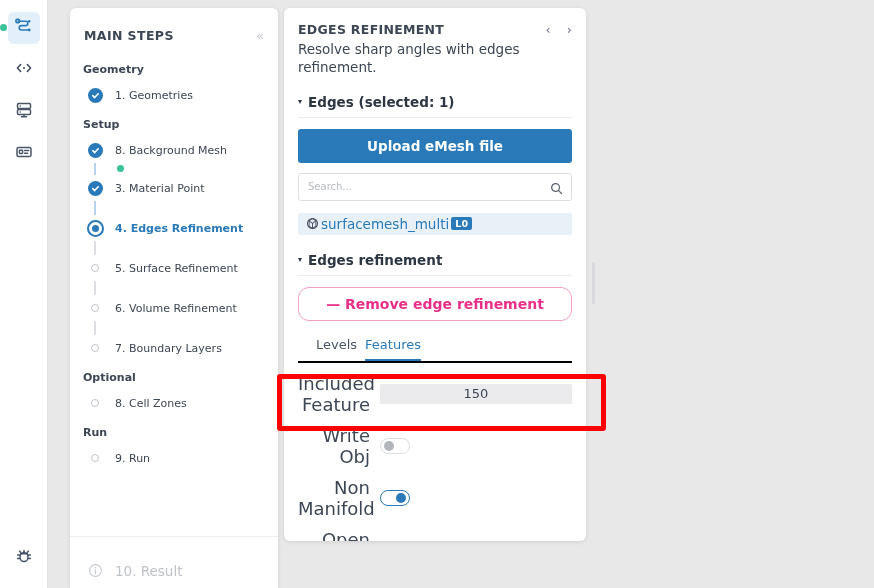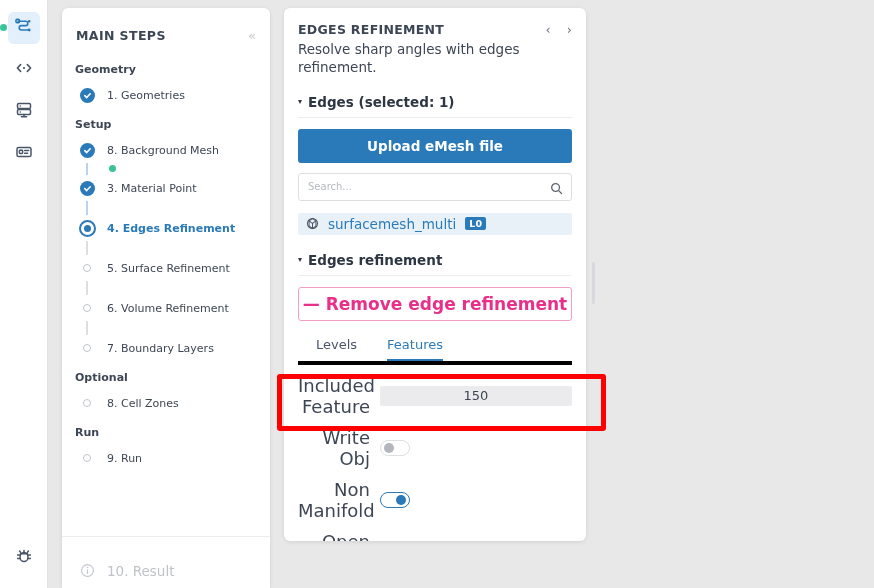--- a/index.html
+++ b/index.html
@@ -25,21 +25,21 @@
   }
   .rail-btn.active { background: #e3f0fb; color: #2a7ab9; }
   .rail-dot {
     position: absolute; left: -8px; top: 12px; width: 7px; height: 7px;
     border-radius: 50%; background: #3ac39a;
   }
   .rail-bottom { margin-top: auto; padding-bottom: 14px; }
 
   
   .steps-panel {
-    position: absolute; left: 62px; top: 8px; width: 208px; height: 580px;
+    position: absolute; left: 70px; top: 8px; width: 208px; height: 580px;
     background: #ffffff; border-radius: 6px 6px 0 0;
     box-shadow: 0 1px 4px rgba(0,0,0,.10);
     overflow: hidden;
     display: flex; flex-direction: column;
   }
   .steps-head {
     display: flex; align-items: center; justify-content: space-between;
     padding: 20px 14px 6px 14px;
   }
   .steps-title {
@@ -126,38 +126,38 @@
     border: 1px solid #dcdee1; border-radius: 3px; background: #fff;
   }
   .search-wrap input {
     width: 100%; height: 100%; border: 0; outline: none; background: transparent;
     padding: 0 26px 0 9px; font-family: inherit; font-size: 10px; color: #3d4654;
   }
   .search-wrap input::placeholder { color: #b6b9be; }
   .search-ic { position: absolute; right: 8px; top: 6px; color: #5d6470; }
 
   .list-item {
-    display: flex; align-items: center; gap: 9px;
+    display: flex; align-items: center; gap: 2px;
     margin-top: 12px; height: 22px; padding: 0 8px;
     background: #e9f1f8; border-radius: 2px; cursor: pointer;
   }
   .list-item .glyph { color: #4a5568; display:flex; }
   .list-item .name { font-size: 13.5px; color: #2a7ab9; }
   .badge {
     background: #2a7ab9; color: #fff; font-size: 9.5px; font-weight: 700;
     border-radius: 2px; padding: 1px 4px; letter-spacing: .3px;
   }
 
   .btn-danger {
     display: block; width: 100%; height: 34px; margin-top: 11px;
-    background: #fff; color: #e8308a; border: 1px solid #f0a0c8; border-radius: 3px;
-    font-family: inherit; font-size: 17px; font-weight: 700; cursor: pointer;
-  }
-
-  .tabs { display: flex; gap: 30px; margin-top: 16px; padding-left: 18px; border-bottom: 4px solid #000000; }
+    background: #fff; color: #e8308a; border: 1px solid #f0a0c8; border-radius: 11px;
+    font-family: inherit; font-size: 14px; font-weight: 700; cursor: pointer;
+  }
+
+  .tabs { display: flex; gap: 8px; margin-top: 16px; padding-left: 18px; border-bottom: 2px solid #000000; }
   .tab { font-size: 13px; color: #4a5568; padding-bottom: 7px; cursor: pointer; }
   .tab.active { color: #2a7ab9; border-bottom: 2px solid #2a7ab9; }
 
   .form-row { display: flex; align-items: center; margin-top: 10px; }
   .form-label {
     width: 82px; flex: 0 0 82px; text-align: right; padding-right: 10px;
     font-size: 18px; color: #3d4654; line-height: 1.17;
   }
   .value-box {
     flex: 1; height: 20px; background: #ebebed; border-radius: 2px;

